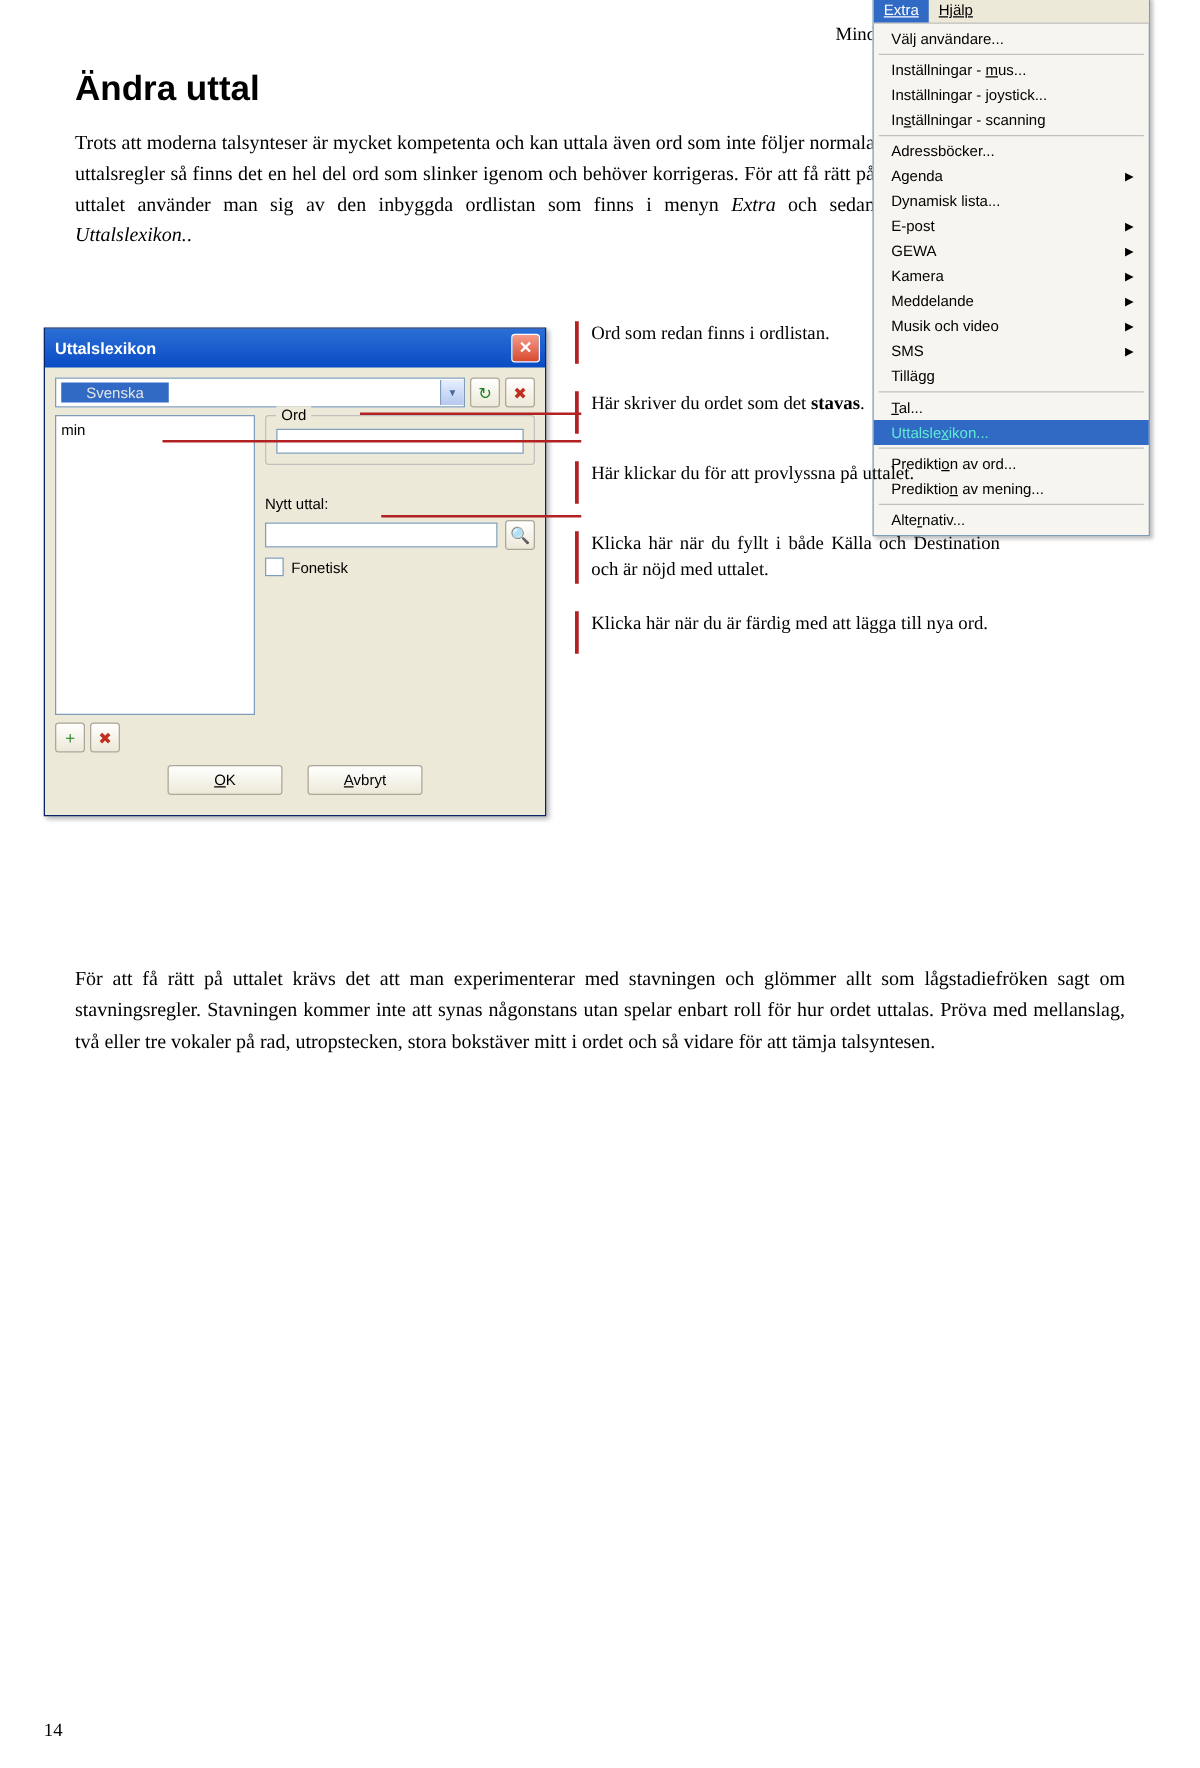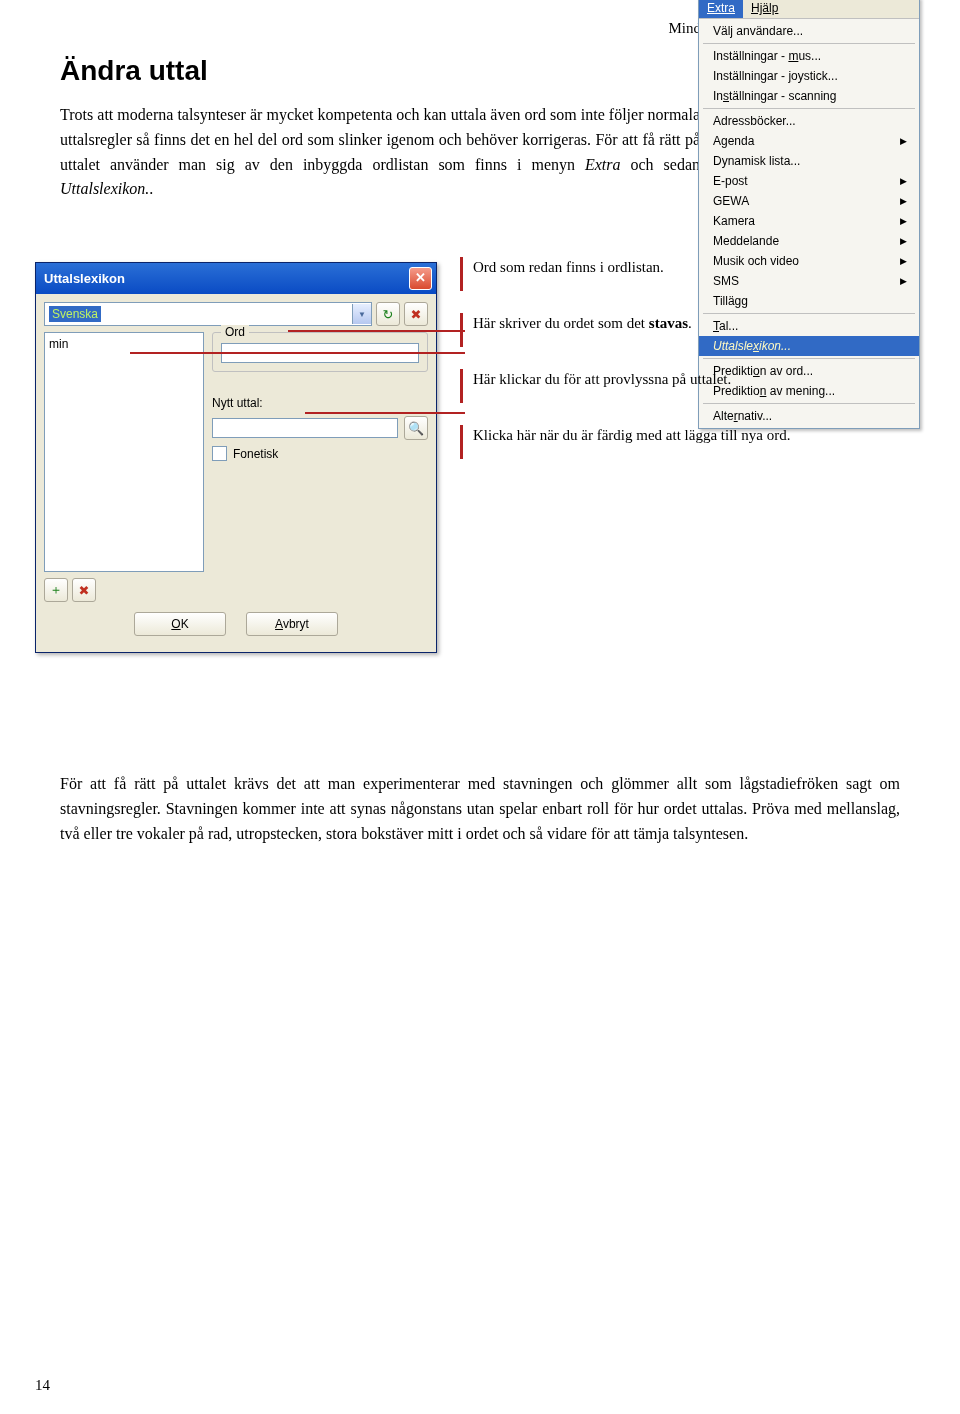--- a/index.html
+++ b/index.html
@@ -67,22 +67,21 @@
   }
   .menu-body { padding: 2px 0; }
   .menu-item {
     padding: 3px 12px 3px 14px;
     display: flex;
     justify-content: space-between;
     align-items: center;
   }
   .menu-item.hi {
     background: #316ac5;
-    color: #fef9c3;
-    font-style: italic;
+    color: #5eead4;
   }
   .menu-item .arrow { font-size: 9px; }
   .menu-sep {
     height: 1px;
     background: #c0c0c0;
     margin: 2px 4px;
   }
   .u { text-decoration: underline; }
 
   
@@ -130,22 +129,22 @@
     height: 22px;
     border: 1px solid #7f9db9;
     background: #fff;
     display: flex;
     align-items: center;
     justify-content: space-between;
     padding: 0 0 0 4px;
   }
   .combo .sel {
     background: #316ac5;
-    color: #bef264;
-    padding: 1px 3px;
+    color: #e5e5e5;
+    padding: 1px 20px;
     font-size: 12px;
   }
   .combo .dd {
     width: 18px; height: 20px;
     background: linear-gradient(to bottom,#e7efff,#b6c8f0);
     border-left: 1px solid #7f9db9;
     display: flex; align-items: center; justify-content: center;
     font-size: 8px; color: #4a6a9c;
   }
   .icon-btn {
@@ -412,20 +411,24 @@
         <div class="callout">
           <div class="bar"></div>
           <div class="txt" style="width: 300px;">Här skriver du ordet som det <b>stavas</b>.</div>
         </div>
         <div class="callout">
           <div class="bar"></div>
           <div class="txt" style="width: 330px;">Här klickar du för att provlyssna på uttalet.</div>
         </div>
         <div class="callout">
           <div class="bar"></div>
+          <div class="txt" style="width: 280px;">Klicka här när du fyllt i både Källa och Destination och är nöjd med uttalet.</div>
+        </div>
+        <div class="callout">
+          <div class="bar"></div>
           <div class="txt" style="width: 330px;">Klicka här när du är färdig med att lägga till nya ord.</div>
         </div>
       </div>
 
   </div>
 
   <p class="bottom-para">För att få rätt på uttalet krävs det att man experimenterar med stavningen och glömmer allt som lågstadiefröken sagt om stavningsregler. Stavningen kommer inte att synas någonstans utan spelar enbart roll för hur ordet uttalas. Pröva med mellanslag, två eller tre vokaler på rad, utropstecken, stora bokstäver mitt i ordet och så vidare för att tämja talsyntesen.</p>
 
 </div>
 

